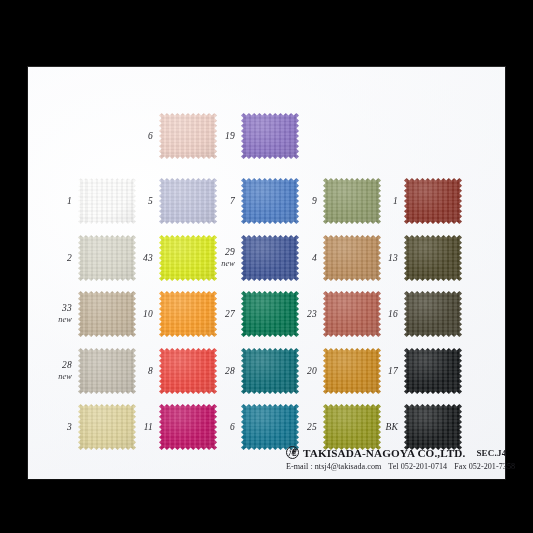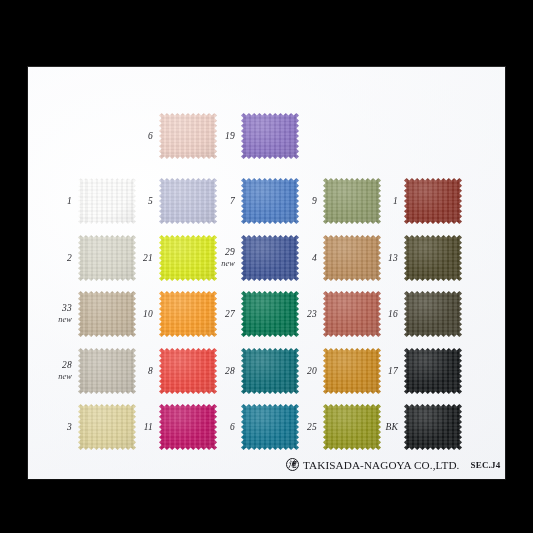--- a/index.html
+++ b/index.html
@@ -108,21 +108,21 @@
     justify-content: center;
     font-size: 8px;
     font-weight: bold;
     font-style: italic;
     color: #1b1b20;
     line-height: 1;
     flex: 0 0 auto;
   }
   #company-name {
     font-family: "Liberation Serif", serif;
-    font-weight: normal;
+    font-weight: bold;
     font-size: 11.2px;
     letter-spacing: 0.1px;
     color: #17171c;
   }
   #sec-code {
     font-size: 9px;
     font-weight: bold;
     color: #1d1d22;
     margin-left: 7px;
     letter-spacing: 0.2px;
@@ -193,21 +193,21 @@
         </div>
       </div>
       <div class="cell" style="left: 50px; top: 168px; width: 58px; height: 46px;">
         <div class="num">2</div>
         <div class="swatch" style="background: rgb(216, 215, 202); clip-path: polygon(0px 2.6px, 2.64px 0px, 5.27px 2.6px, 7.91px 0px, 10.55px 2.6px, 13.18px 0px, 15.82px 2.6px, 18.45px 0px, 21.09px 2.6px, 23.73px 0px, 26.36px 2.6px, 29px 0px, 31.64px 2.6px, 34.27px 0px, 36.91px 2.6px, 39.55px 0px, 42.18px 2.6px, 44.82px 0px, 47.45px 2.6px, 50.09px 0px, 52.73px 2.6px, 55.36px 0px, 55.4px 0px, 58px 2.56px, 55.4px 5.11px, 58px 7.67px, 55.4px 10.22px, 58px 12.78px, 55.4px 15.33px, 58px 17.89px, 55.4px 20.44px, 58px 23px, 55.4px 25.56px, 58px 28.11px, 55.4px 30.67px, 58px 33.22px, 55.4px 35.78px, 58px 38.33px, 55.4px 40.89px, 58px 43.44px, 58px 43.4px, 55.36px 46px, 52.73px 43.4px, 50.09px 46px, 47.45px 43.4px, 44.82px 46px, 42.18px 43.4px, 39.55px 46px, 36.91px 43.4px, 34.27px 46px, 31.64px 43.4px, 29px 46px, 26.36px 43.4px, 23.73px 46px, 21.09px 43.4px, 18.45px 46px, 15.82px 43.4px, 13.18px 46px, 10.55px 43.4px, 7.91px 46px, 5.27px 43.4px, 2.64px 46px, 2.6px 46px, 0px 43.44px, 2.6px 40.89px, 0px 38.33px, 2.6px 35.78px, 0px 33.22px, 2.6px 30.67px, 0px 28.11px, 2.6px 25.56px, 0px 23px, 2.6px 20.44px, 0px 17.89px, 2.6px 15.33px, 0px 12.78px, 2.6px 10.22px, 0px 7.67px, 2.6px 5.11px, 0px 2.56px); mask-image: none;">
           <i></i>
           <b></b>
         </div>
       </div>
       <div class="cell" style="left: 131px; top: 168px; width: 58px; height: 46px;">
-        <div class="num">21</div>
+        <div class="num">43</div>
         <div class="swatch" style="background: rgb(221, 236, 35); clip-path: polygon(0px 2.6px, 2.64px 0px, 5.27px 2.6px, 7.91px 0px, 10.55px 2.6px, 13.18px 0px, 15.82px 2.6px, 18.45px 0px, 21.09px 2.6px, 23.73px 0px, 26.36px 2.6px, 29px 0px, 31.64px 2.6px, 34.27px 0px, 36.91px 2.6px, 39.55px 0px, 42.18px 2.6px, 44.82px 0px, 47.45px 2.6px, 50.09px 0px, 52.73px 2.6px, 55.36px 0px, 55.4px 0px, 58px 2.56px, 55.4px 5.11px, 58px 7.67px, 55.4px 10.22px, 58px 12.78px, 55.4px 15.33px, 58px 17.89px, 55.4px 20.44px, 58px 23px, 55.4px 25.56px, 58px 28.11px, 55.4px 30.67px, 58px 33.22px, 55.4px 35.78px, 58px 38.33px, 55.4px 40.89px, 58px 43.44px, 58px 43.4px, 55.36px 46px, 52.73px 43.4px, 50.09px 46px, 47.45px 43.4px, 44.82px 46px, 42.18px 43.4px, 39.55px 46px, 36.91px 43.4px, 34.27px 46px, 31.64px 43.4px, 29px 46px, 26.36px 43.4px, 23.73px 46px, 21.09px 43.4px, 18.45px 46px, 15.82px 43.4px, 13.18px 46px, 10.55px 43.4px, 7.91px 46px, 5.27px 43.4px, 2.64px 46px, 2.6px 46px, 0px 43.44px, 2.6px 40.89px, 0px 38.33px, 2.6px 35.78px, 0px 33.22px, 2.6px 30.67px, 0px 28.11px, 2.6px 25.56px, 0px 23px, 2.6px 20.44px, 0px 17.89px, 2.6px 15.33px, 0px 12.78px, 2.6px 10.22px, 0px 7.67px, 2.6px 5.11px, 0px 2.56px); mask-image: none;">
           <i></i>
           <b></b>
         </div>
       </div>
       <div class="cell" style="left: 213px; top: 168px; width: 58px; height: 46px;">
         <div class="num">29<span class="new">new</span></div>
         <div class="swatch" style="background: rgb(62, 84, 150); clip-path: polygon(0px 2.6px, 2.64px 0px, 5.27px 2.6px, 7.91px 0px, 10.55px 2.6px, 13.18px 0px, 15.82px 2.6px, 18.45px 0px, 21.09px 2.6px, 23.73px 0px, 26.36px 2.6px, 29px 0px, 31.64px 2.6px, 34.27px 0px, 36.91px 2.6px, 39.55px 0px, 42.18px 2.6px, 44.82px 0px, 47.45px 2.6px, 50.09px 0px, 52.73px 2.6px, 55.36px 0px, 55.4px 0px, 58px 2.56px, 55.4px 5.11px, 58px 7.67px, 55.4px 10.22px, 58px 12.78px, 55.4px 15.33px, 58px 17.89px, 55.4px 20.44px, 58px 23px, 55.4px 25.56px, 58px 28.11px, 55.4px 30.67px, 58px 33.22px, 55.4px 35.78px, 58px 38.33px, 55.4px 40.89px, 58px 43.44px, 58px 43.4px, 55.36px 46px, 52.73px 43.4px, 50.09px 46px, 47.45px 43.4px, 44.82px 46px, 42.18px 43.4px, 39.55px 46px, 36.91px 43.4px, 34.27px 46px, 31.64px 43.4px, 29px 46px, 26.36px 43.4px, 23.73px 46px, 21.09px 43.4px, 18.45px 46px, 15.82px 43.4px, 13.18px 46px, 10.55px 43.4px, 7.91px 46px, 5.27px 43.4px, 2.64px 46px, 2.6px 46px, 0px 43.44px, 2.6px 40.89px, 0px 38.33px, 2.6px 35.78px, 0px 33.22px, 2.6px 30.67px, 0px 28.11px, 2.6px 25.56px, 0px 23px, 2.6px 20.44px, 0px 17.89px, 2.6px 15.33px, 0px 12.78px, 2.6px 10.22px, 0px 7.67px, 2.6px 5.11px, 0px 2.56px); mask-image: none;">
           <i></i>
           <b></b>
@@ -333,14 +333,19 @@
         </div>
       </div>
     </div>
 
   <div id="footer">
     <div id="brand-line">
       <span id="logo-mark">滝</span>
       <span id="company-name">TAKISADA-NAGOYA CO.,LTD.</span>
       <span id="sec-code">SEC.J4</span>
     </div>
+    <div id="contact-line">
+      <span>E-mail : ntsj4@takisada.com</span>
+      <span>Tel 052-201-0714</span>
+      <span>Fax 052-201-7358</span>
+    </div>
   </div>
 </div>
 
 </body></html>

